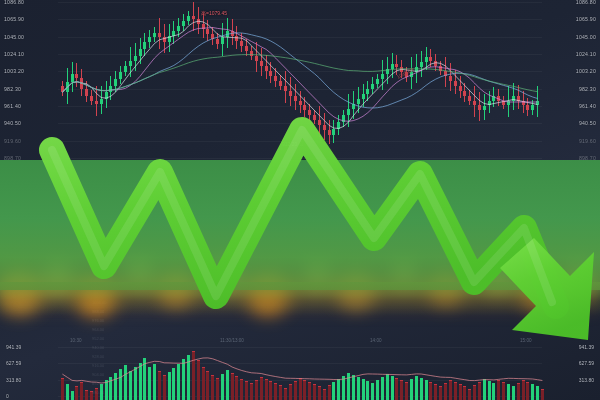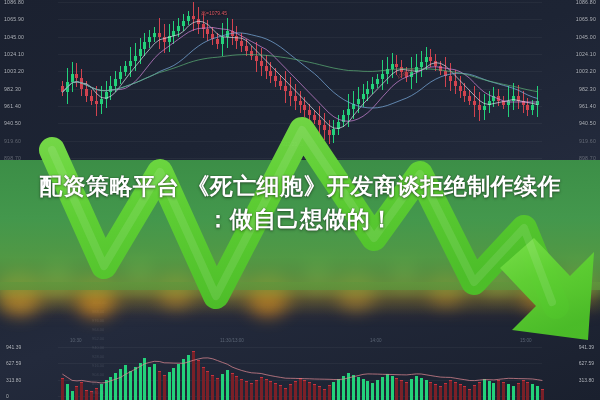--- a/index.html
+++ b/index.html
@@ -763,20 +763,18 @@
                Z" fill="url(#agrad)" opacity="0.0"></path>
     </g>
 
     <path d="M 52 150 L 104 266 L 160 172 L 216 296 L 302 130 L 374 238 L 420 174 L 474 282 L 524 228 L 556 306" fill="none" stroke="url(#agrad)" stroke-width="26" stroke-linecap="round" stroke-linejoin="round" opacity="0.96"></path>
 
     <path d="M 588 340 L 512 330 L 536 306 L 500 268 L 534 238 L 570 276 L 594 252 Z" fill="url(#agrad)" opacity="0.97"></path>
 
     <path d="M 52 150 L 104 266 L 160 172 L 216 296 L 302 130 L 374 238 L 420 174 L 474 282 L 524 228 L 552 302" fill="none" stroke="rgba(255,255,255,0.10)" stroke-width="8" stroke-linecap="round" stroke-linejoin="round"></path>
   </svg>
 
-  <div class="headline">配资策略平台 《死亡细胞》开发商谈拒绝制作续作
-：做自己想做的！</div>
 
 <div class="time-label" style="left: 70px; top: 338px;">10:30</div>
     <div class="time-label" style="left: 220px; top: 338px;">11:30/13:00</div>
     <div class="time-label" style="left: 370px; top: 338px;">14:00</div>
     <div class="time-label" style="left: 520px; top: 338px;">15:00</div>
   </div>
 
 </body></html>

